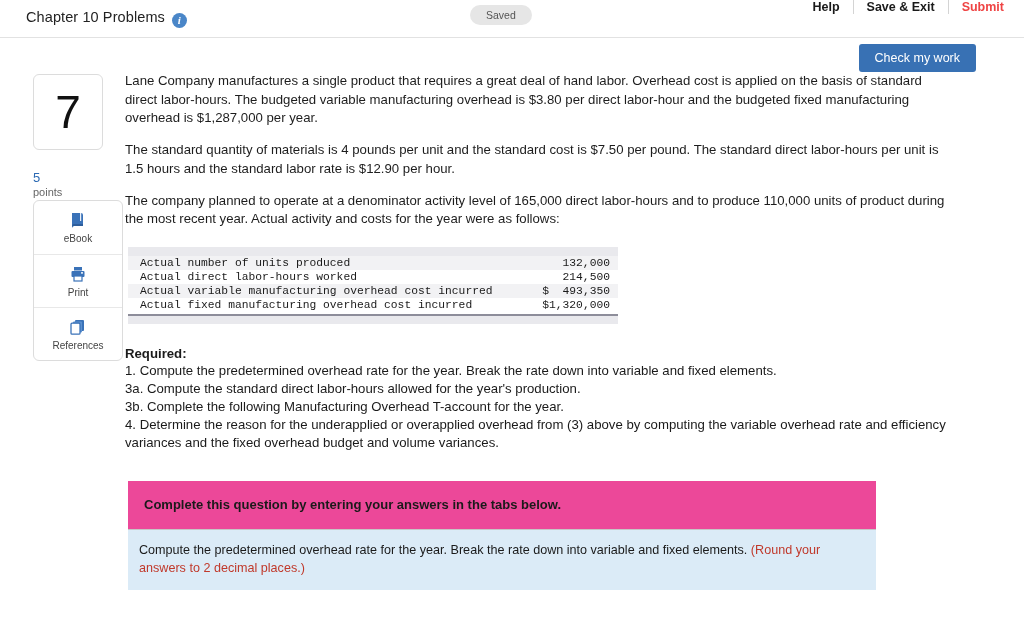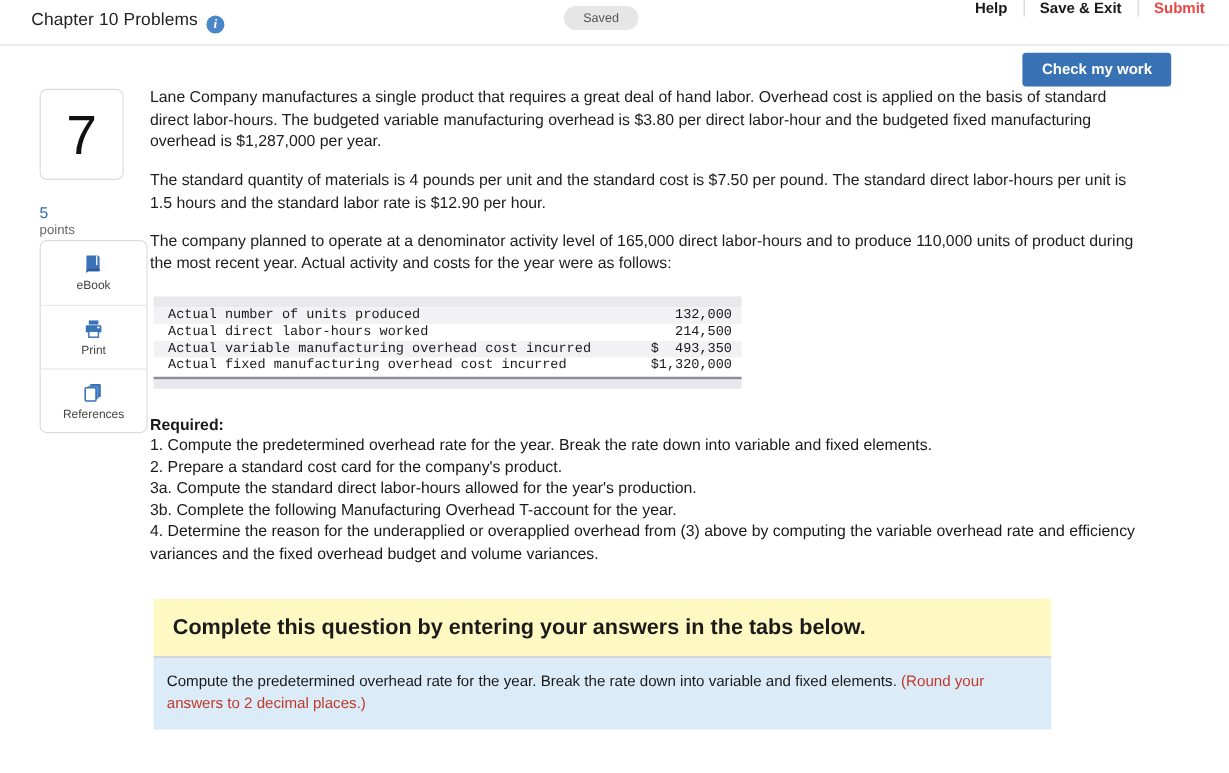--- a/index.html
+++ b/index.html
@@ -73,21 +73,21 @@
   
   .checkbar { position: relative; height: 30px; }
   .check-btn {
     position: absolute;
     right: 48px; top: 6px;
     background: #3871b4;
     color: #fff;
     border: none;
     border-radius: 3px;
     font-size: 12.5px;
-    font-weight: bold;
+    font-weight: normal;
     font-family: "Liberation Sans", sans-serif;
     padding: 7px 16px;
     cursor: pointer;
   }
 
   
   .content { display: flex; }
 
   
   .sidebar { width: 125px; flex: 0 0 125px; padding-left: 33px; padding-top: 6px; }
@@ -152,26 +152,26 @@
     margin-top: 2px;
   }
 
   
   .required-title { font-size: 13.2px; font-weight: bold; margin: 0 0 1px 0; }
   .req-line { font-size: 13.2px; line-height: 1.37; max-width: 830px; }
 
   
   .grey-bar {
     margin: 28px 0 0 3px;
-    background: #fef9c3;
+    background: #ec4899;
     height: 48px;
     width: 748px;
     display: flex; align-items: center;
     padding-left: 16px;
-    font-size: 18px;
+    font-size: 13px;
     font-weight: bold;
   }
 
   
   .tabs { display: flex; margin-left: 3px; width: 748px; position: relative; }
   .tab {
     width: 84px; height: 38px;
     display: flex; align-items: center; justify-content: center;
     font-size: 12px;
     border: 1px solid #c6c6c6;
@@ -288,21 +288,20 @@
             <td class="num">$1,320,000</td>
           </tr>
         </tbody>
       </table>
       <div class="ex-foot"></div>
     </div>
 
     <div>
       <div class="required-title">Required:</div>
       <div class="req-line">1. Compute the predetermined overhead rate for the year. Break the rate down into variable and fixed elements.</div>
-      <div class="req-line">2. Prepare a standard cost card for the company's product.</div>
       <div class="req-line">3a. Compute the standard direct labor-hours allowed for the year's production.</div>
       <div class="req-line">3b. Complete the following Manufacturing Overhead T-account for the year.</div>
       <div class="req-line">4. Determine the reason for the underapplied or overapplied overhead from (3) above by computing the variable overhead rate and efficiency variances and the fixed overhead budget and volume variances.</div>
     </div>
 
     <div class="grey-bar">Complete this question by entering your answers in the tabs below.</div>
 
 
     <div class="blue-panel">
       <span>Compute the predetermined overhead rate for the year. Break the rate down into variable and fixed elements.</span>

